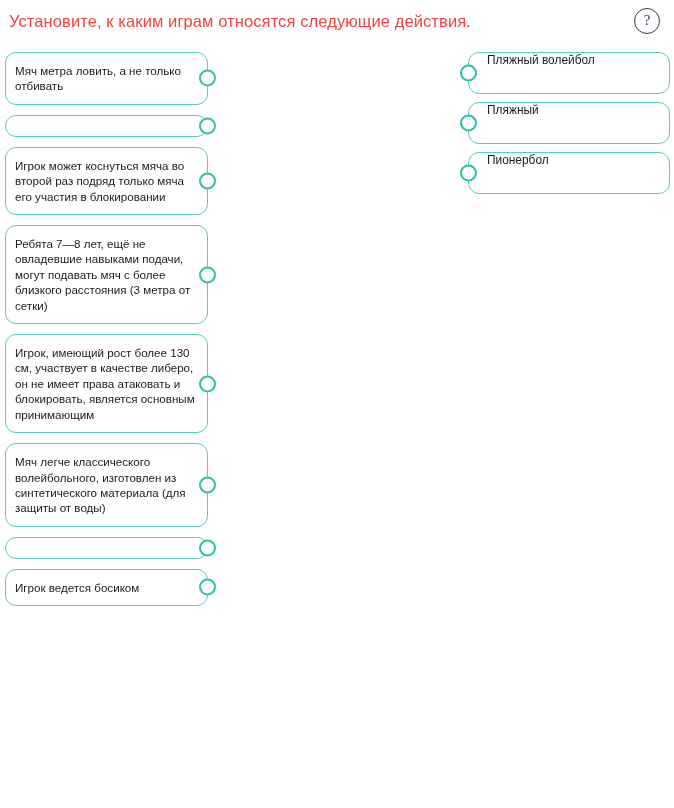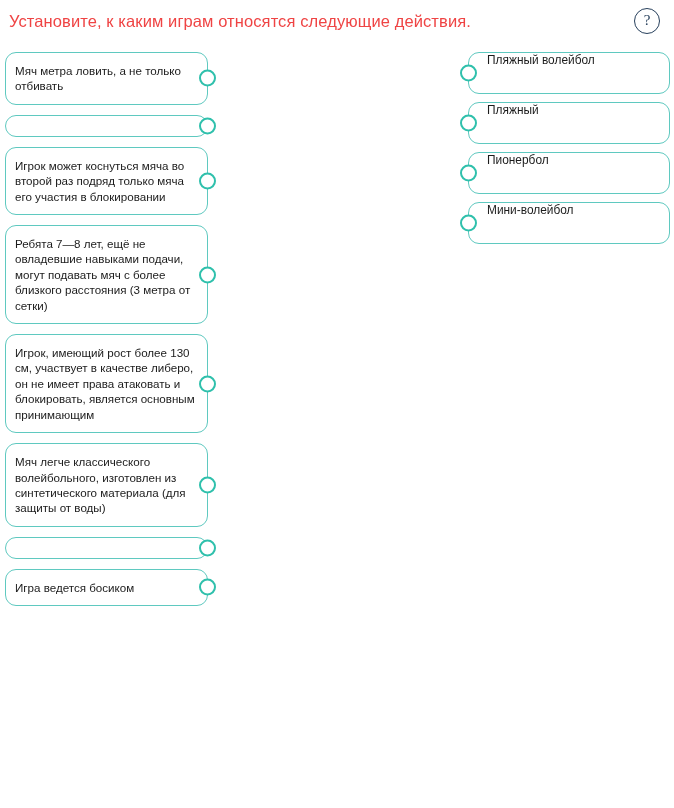--- a/index.html
+++ b/index.html
@@ -158,21 +158,21 @@
     <div class="card card-left">
       <span>Мяч легче классического волейбольного, изготовлен из синтетического материала (для защиты от воды)</span>
       <span class="knob knob-right"></span>
     </div>
 
     <div class="card card-left">
       <span class="knob knob-right"></span>
     </div>
 
     <div class="card card-left clipped">
-      <span>Игра ведется босиком</span>
+      <span>Игрок ведется босиком</span>
       <span class="knob knob-right"></span>
     </div>
 
   </div>
 
   <div class="column col-right">
 
     <div class="card card-right">
       <span class="knob knob-left"></span>
       <span>Пляжный волейбол</span>
@@ -181,20 +181,16 @@
     <div class="card card-right">
       <span class="knob knob-left"></span>
       <span>Пляжный</span>
     </div>
 
     <div class="card card-right">
       <span class="knob knob-left"></span>
       <span>Пионербол</span>
     </div>
 
-    <div class="card card-right">
-      <span class="knob knob-left"></span>
-      <span>Мини-волейбол</span>
-    </div>
 
   </div>
 
 </div>
 
 </body></html>

